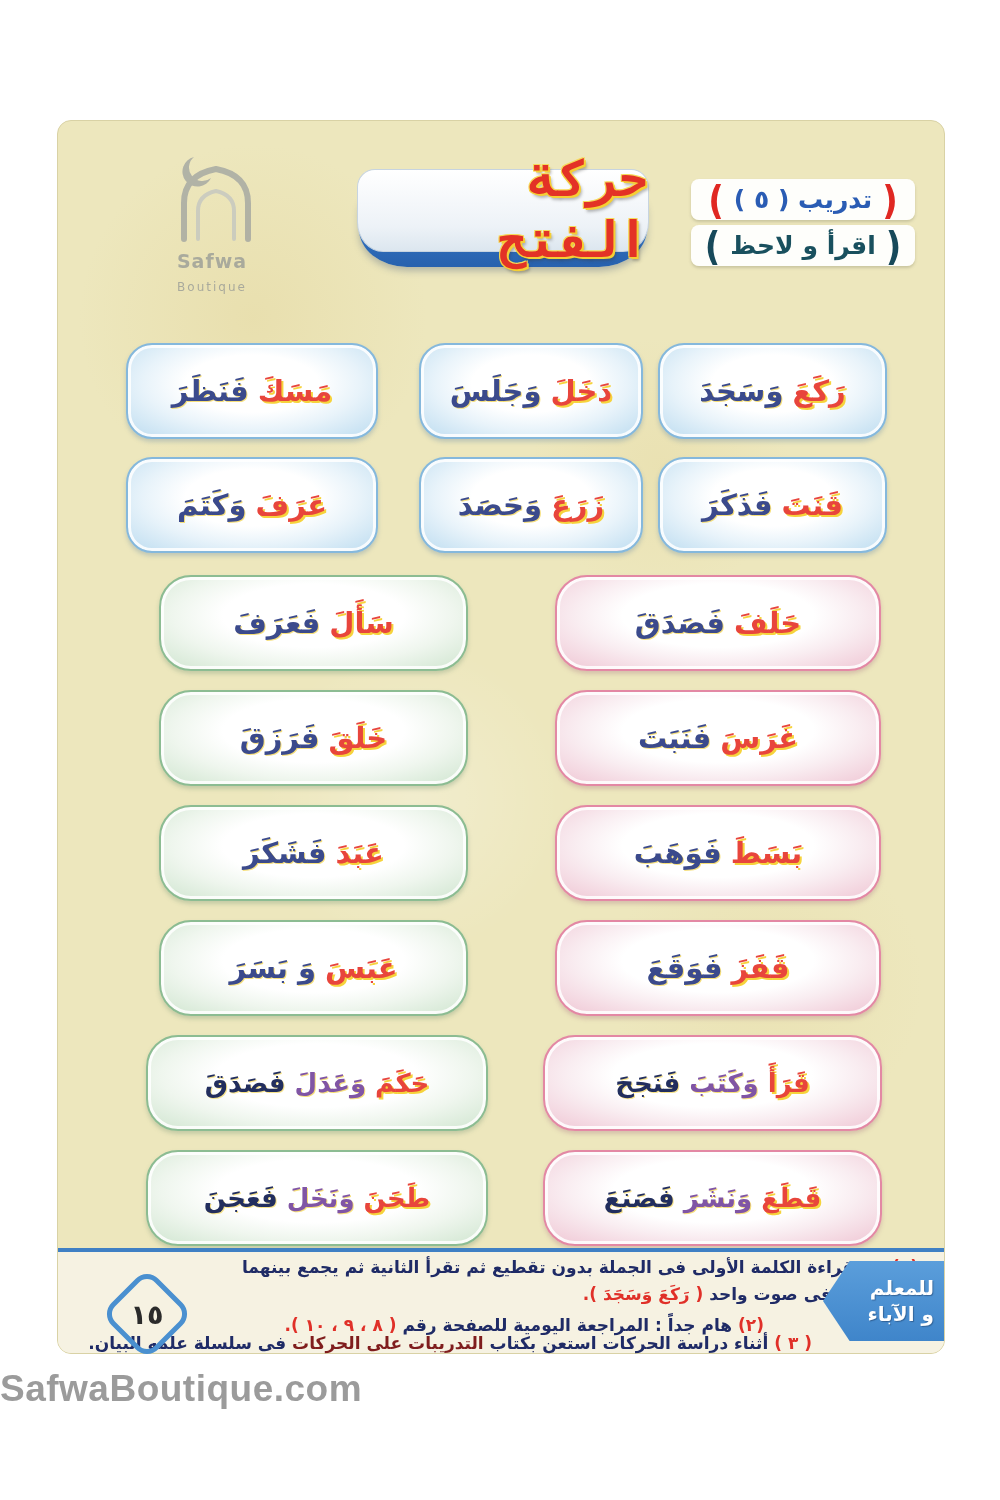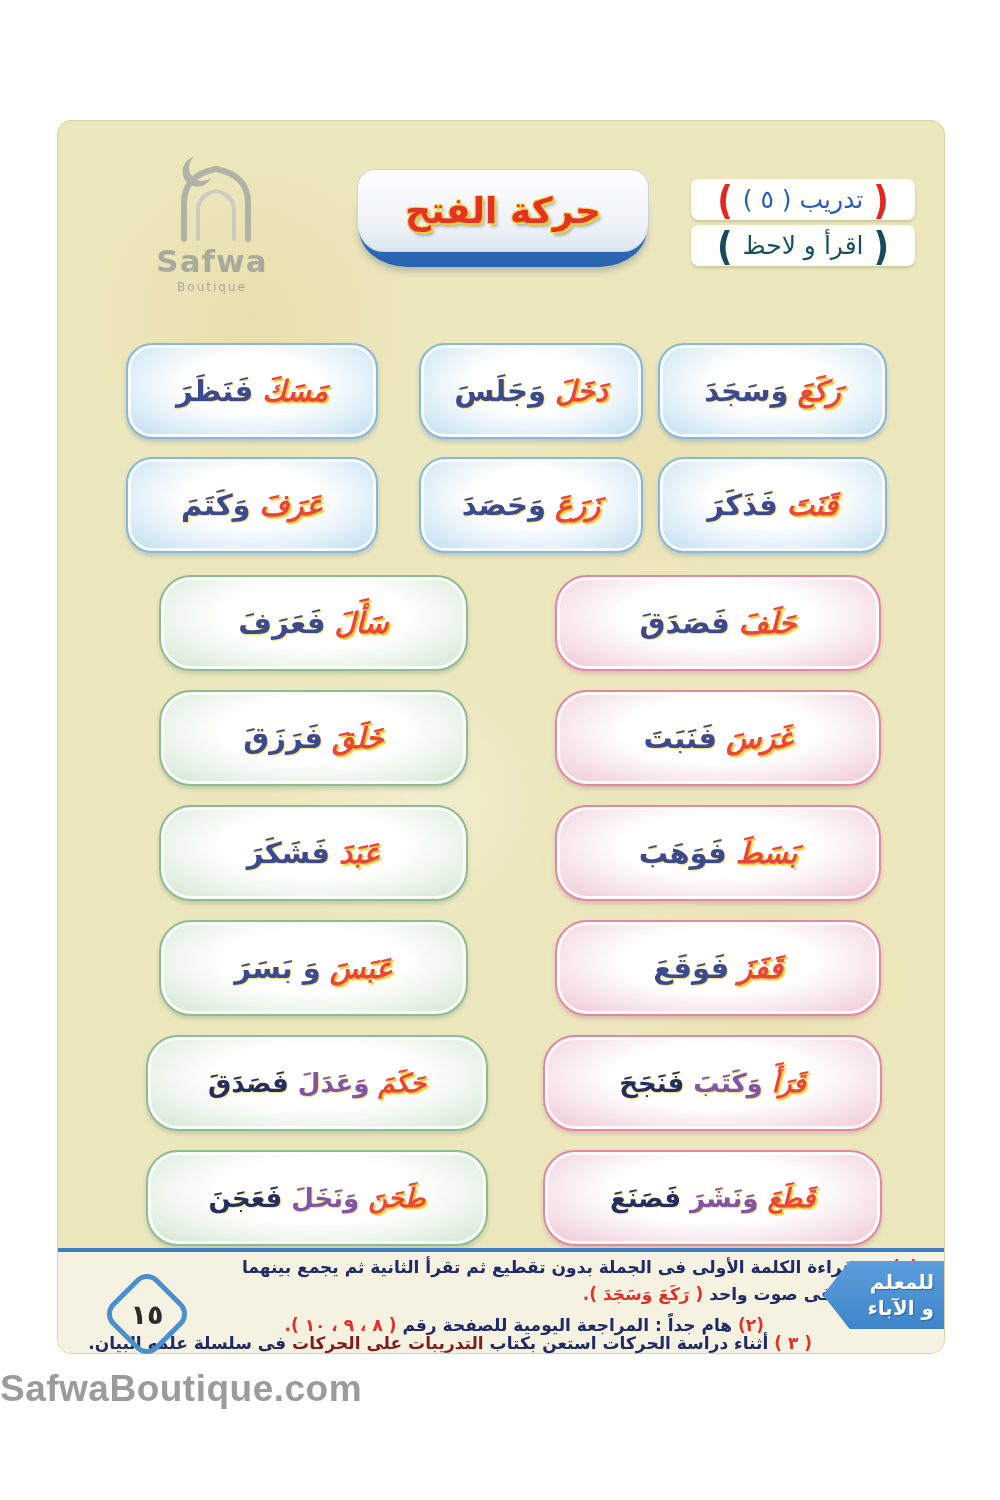--- a/index.html
+++ b/index.html
@@ -13,61 +13,61 @@
         background-image:
           radial-gradient(circle at 22% 16%, rgba(222,205,140,.30), transparent 14%),
           radial-gradient(circle at 68% 28%, rgba(222,205,140,.22), transparent 12%),
           radial-gradient(circle at 40% 55%, rgba(255,255,255,.25), transparent 18%),
           radial-gradient(circle at 80% 70%, rgba(222,205,140,.18), transparent 14%);
         border:1px solid #D9D2A5;border-radius:14px;}
 
   
   .wm-logo{position:absolute;left:64px;top:30px;width:180px;text-align:center;opacity:.62;}
   .wm-logo svg{display:block;margin:0 auto;}
-  .wm-brand{font-size:31px;font-weight:bold;color:#82888E;letter-spacing:1px;line-height:28px;}
+  .wm-brand{font-size:19px;font-weight:bold;color:#82888E;letter-spacing:1px;line-height:28px;}
   .wm-brand2{font-size:12px;color:#82888E;letter-spacing:2px;line-height:24px;}
   .wm-site{position:absolute;left:0;top:1368px;width:1000px;
            font-family:"Liberation Sans",sans-serif;font-size:37px;font-weight:600;
            color:#9B9B9B;letter-spacing:.5px;}
 
   
   .banner{position:absolute;left:299px;top:48px;width:292px;height:98px;}
   .banner-blue{position:absolute;left:2px;right:2px;top:20px;bottom:0;
         background:linear-gradient(#3E83CF,#2761AE);
         border-radius:22px 22px 48px 48px / 22px 22px 38px 38px;
         box-shadow:0 4px 7px rgba(70,90,120,.35);}
   .banner-white{position:absolute;left:0;right:0;top:0;bottom:15px;
         background:linear-gradient(#ffffff,#EDF2F7 70%,#DCE6EF);
         border:1px solid #C7D4E0;
         border-radius:18px 18px 26px 26px / 18px 18px 30px 30px;
         display:flex;align-items:center;justify-content:center;}
-  .banner-title{direction:rtl;font-size:36px;font-weight:bold;color:#E33226;
+  .banner-title{direction:rtl;font-size:50px;font-weight:bold;color:#E33226;
         text-shadow:2px 2px 0 #F5CF35,-1px -1px 0 #F6DA5A,1px -1px 0 #F6DA5A,
-                    -1px 1px 0 #F5CF35,3px 4px 3px rgba(60,60,60,.35);}
+                    -1px 1px 0 #F5CF35,3px 4px 3px rgba(60,60,60,.35);font-family:Liberation Mono, monospace;}
 
   
   .badge{position:absolute;left:633px;width:224px;height:41px;
         background:rgba(255,255,255,.93);border-radius:8px;
         box-shadow:0 2px 3px rgba(120,120,90,.3);
         display:flex;align-items:center;justify-content:center;direction:rtl;}
   .badge .br{font-weight:bold;font-size:34px;line-height:30px;transform:scaleY(1.15);}
-  .badge-label{font-size:25px;font-weight:normal;margin:0 10px;text-align:center;}
+  .badge-label{font-size:25px;font-weight:bold;margin:0 10px;text-align:center;}
   .badge1{top:58px;}
   .badge1 .badge-label{color:#2A5CB4;}
   .badge1 .br{color:#E02822;}
   .badge2{top:104px;}
   .badge2 .badge-label{color:#19505E;}
   .badge2 .br{color:#17495A;}
 
   
   .pill{position:absolute;display:flex;align-items:center;justify-content:center;
         direction:rtl;white-space:nowrap;}
   .pill .seg{display:inline-block;}
   .pill .seg:empty{display:none;}
-  .pill .w1{color:#E8453C;text-shadow:2px 2px 0 #F6D33C;font-style:italic;}
+  .pill .w1{color:#E8453C;text-shadow:2px 2px 0 #F6D33C;}
   .pill .w2{color:#3B4A8C;text-shadow:1px 1px 0 rgba(244,215,90,.8);}
   .pill.three .w2{color:#8055A5;}
   .pill .w3{color:#222E5E;text-shadow:1px 1px 0 rgba(244,215,90,.7);}
   .pill .seg + .seg{margin-right:9px;text-align:right;}
 
   .pill.blue{height:92px;font-size:29px;font-weight:bold;
         background:radial-gradient(ellipse at 50% 42%, #ffffff 38%, #E8F3FA 62%, #BCDCF0 100%);
         border:2px solid #85B8DC;border-radius:26px;
         box-shadow:0 3px 4px rgba(110,140,165,.35), inset 0 0 0 3px rgba(255,255,255,.85);}
   .pill.green{height:92px;font-size:29px;font-weight:bold;
@@ -116,21 +116,21 @@
   .note3{top:63px;right:180px;}
   .note4{top:81px;right:132px;}
 
   
   .pagenum{position:absolute;left:56px;top:1160px;width:56px;height:56px;
         border:5px solid #4A90D0;border-radius:16px;transform:rotate(45deg);
         display:flex;align-items:center;justify-content:center;background:transparent;}
   .pagenum span{transform:rotate(-45deg);font-size:27px;font-weight:bold;color:#2B2B2B;}
 
   
-  .tab{position:absolute;left:765px;top:1140px;width:121px;height:68px;
+  .tab{position:absolute;left:765px;top:1140px;width:121px;height:80px;
         background:linear-gradient(#5B9EDB,#3F85CA);
         clip-path:polygon(22% 0, 100% 0, 100% 100%, 22% 100%, 0 50%);
         display:flex;flex-direction:column;align-items:flex-end;justify-content:center;
         padding-right:10px;box-sizing:border-box;}
   .tab div{color:#ffffff;font-size:20px;font-weight:bold;direction:rtl;line-height:26px;
         text-shadow:1px 1px 1px rgba(30,60,100,.5);}
 </style>
 </head>
 <body>
 

